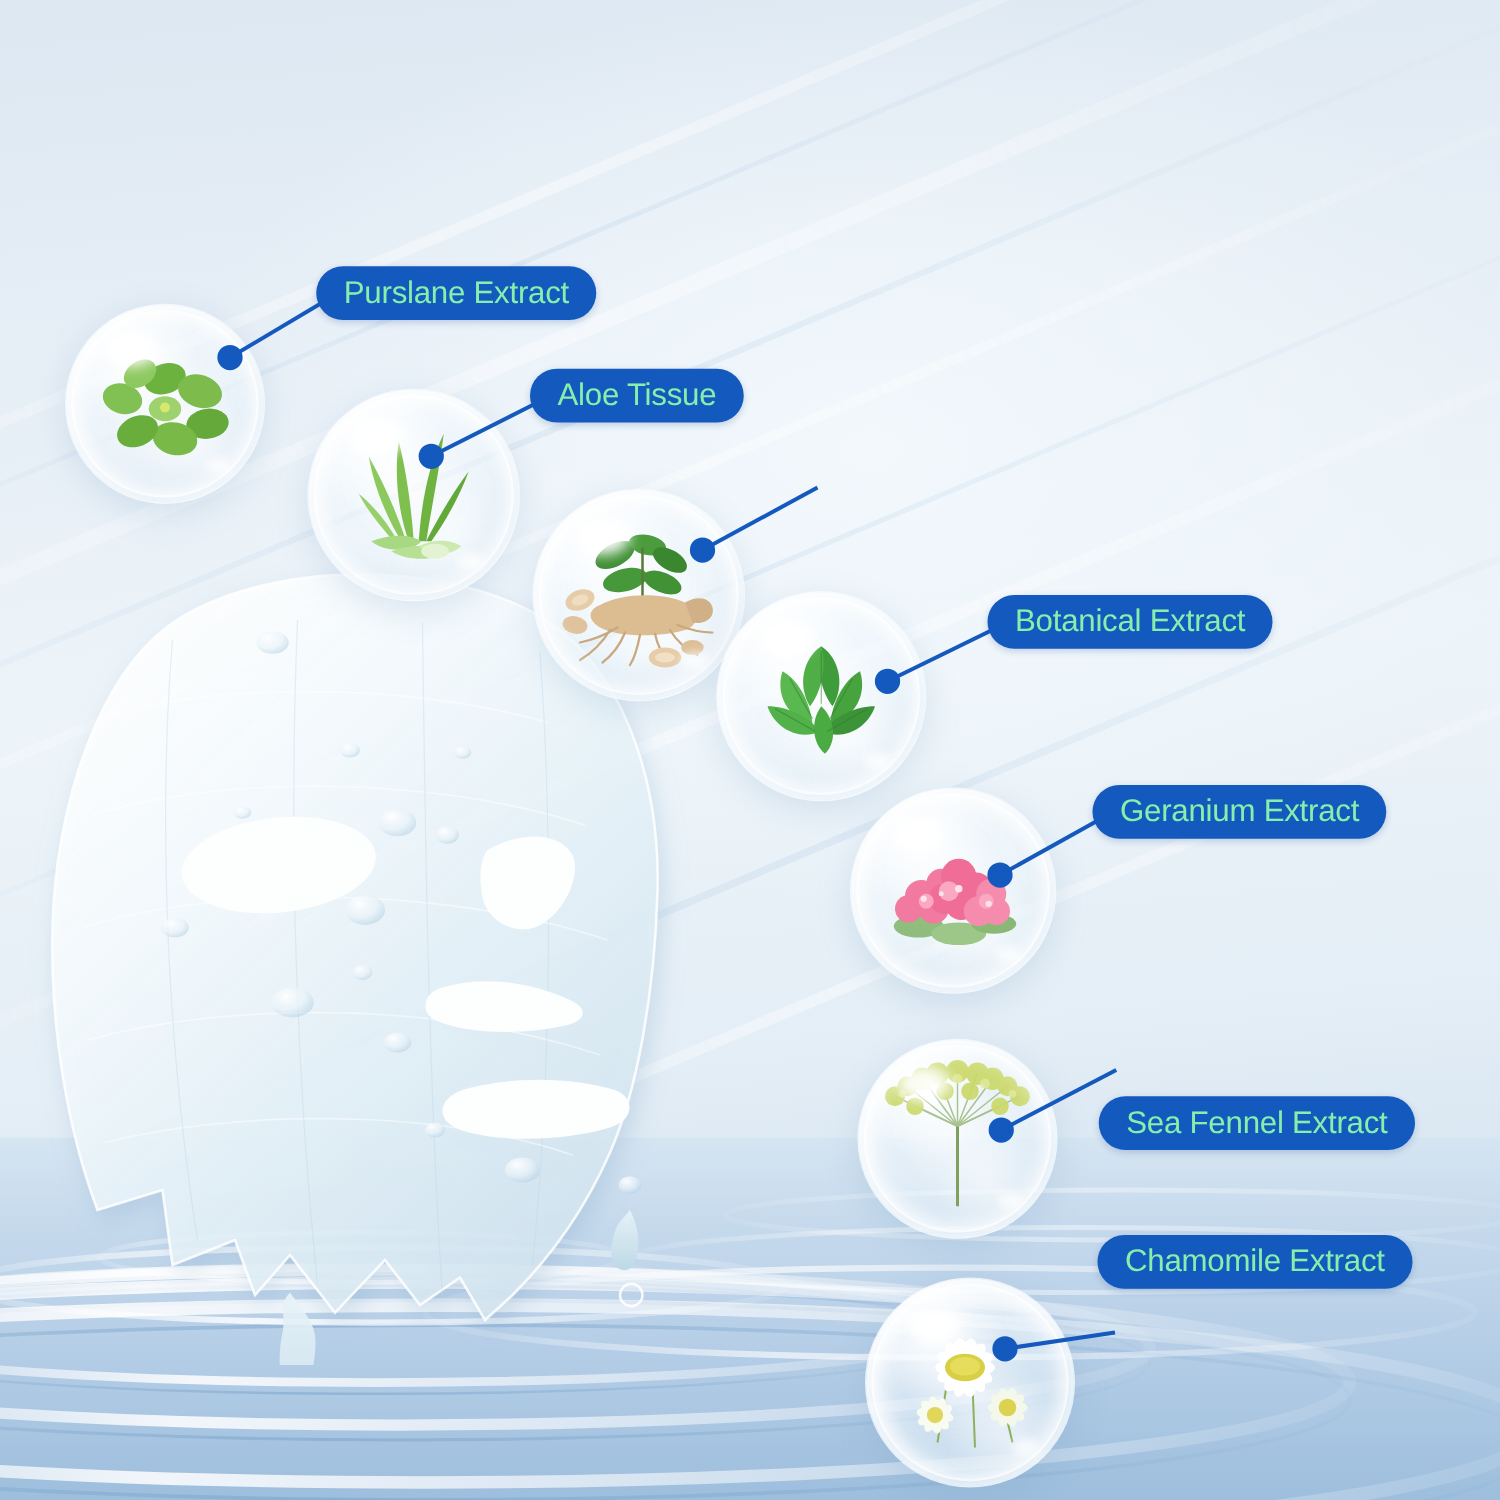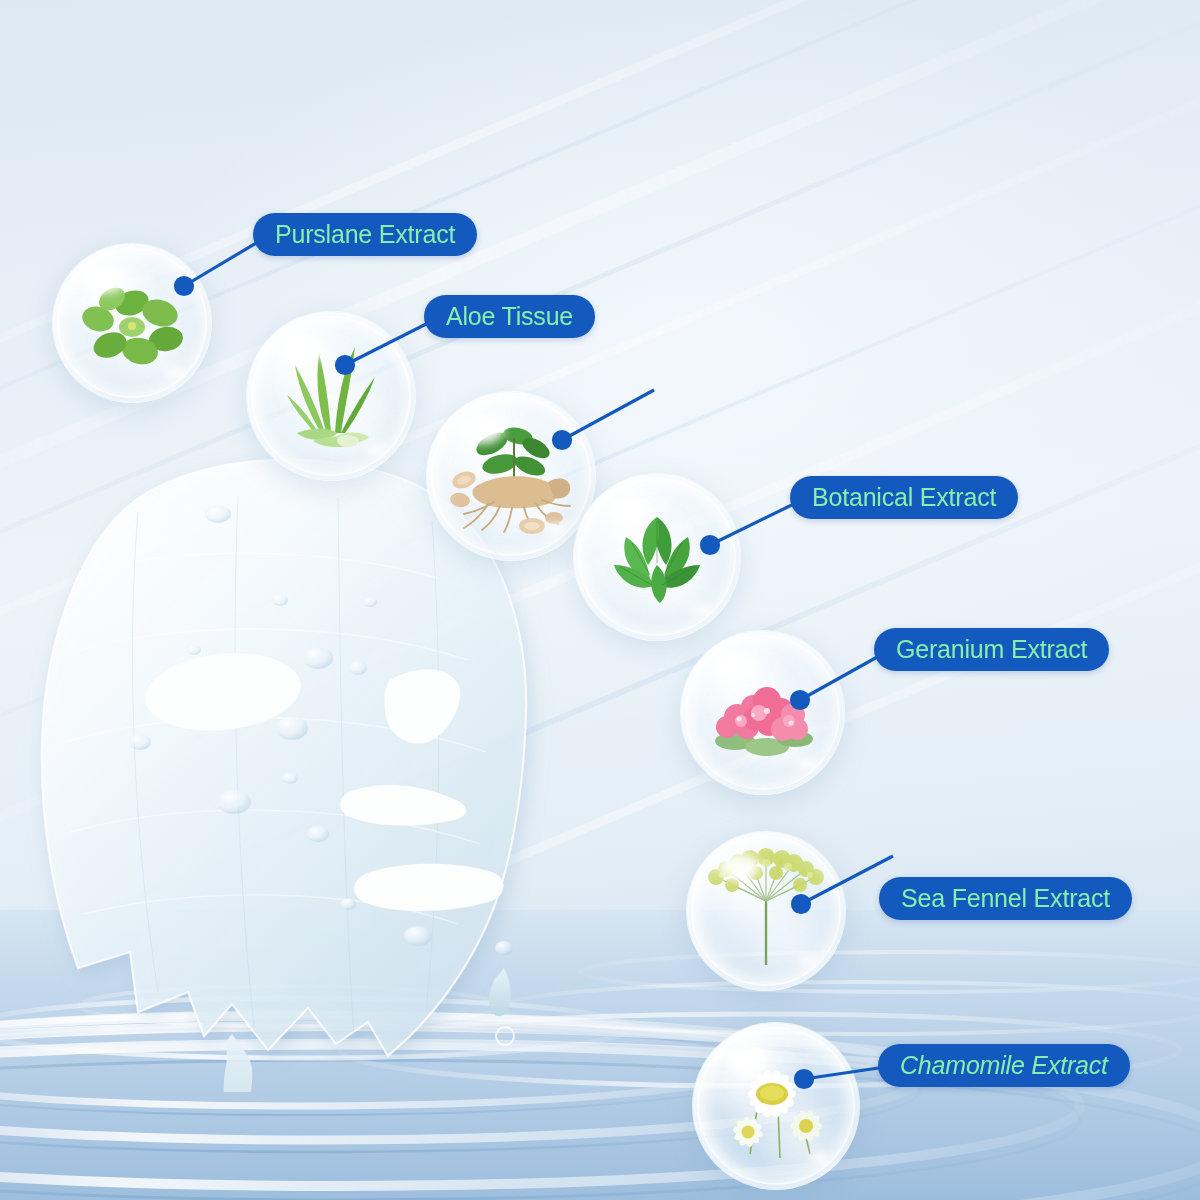--- a/index.html
+++ b/index.html
@@ -522,15 +522,15 @@
 
   <div class="pill" style="left:424px;top:295px;">Aloe Tissue</div>
 
 
   <div class="pill" style="left:790px;top:476px;">Botanical Extract</div>
 
   <div class="pill" style="left:874px;top:628px;text-align:right;">Geranium Extract</div>
 
   <div class="pill" style="left:879px;top:833px;margin-top:44px;">Sea Fennel Extract</div>
 
-  <div class="pill" style="left:878px;top:1044px;font-style:italic;">Chamomile Extract</div>
+  <div class="pill" style="left:878px;top:988px;">Chamomile Extract</div>
 
 </div>
 
 </body></html>

